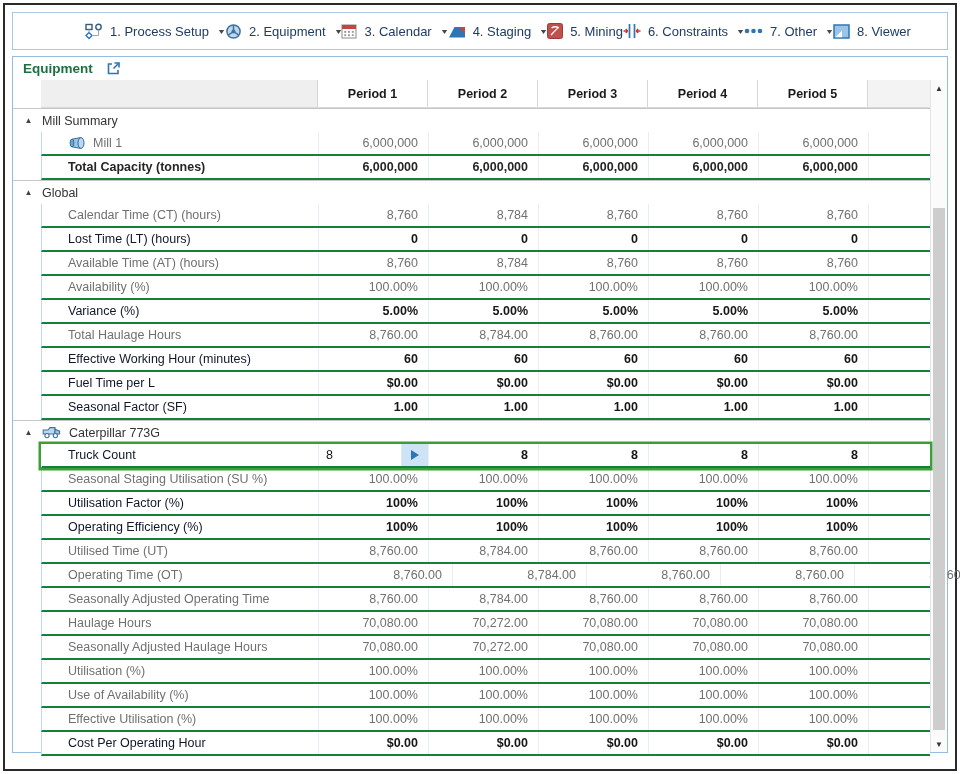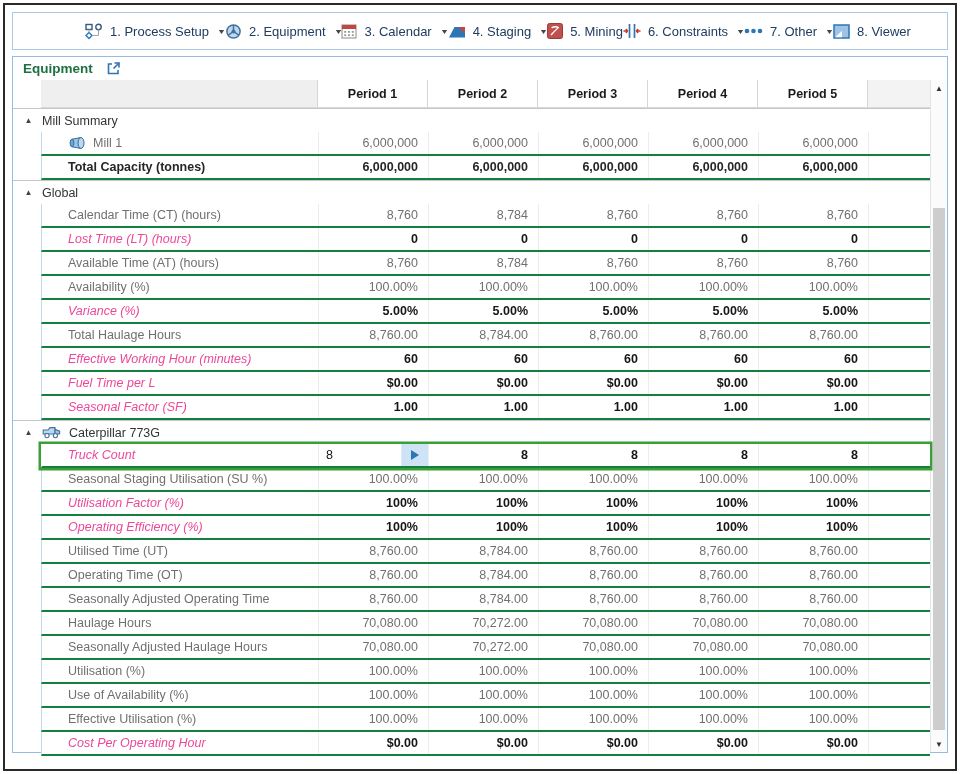--- a/index.html
+++ b/index.html
@@ -35,21 +35,21 @@
 
   
   .data-row{display:grid;margin-left:28px;height:24px;border-bottom:2px solid #15803d;
             border-left:1px solid #c3d7ea;box-sizing:border-box;background:#fff;}
   .label-cell{display:flex;align-items:center;gap:7px;padding-left:26px;font-size:12.5px;
               border-right:1px solid #e7edf3;overflow:hidden;white-space:nowrap;}
   .val-cell{display:flex;align-items:center;justify-content:flex-end;padding-right:10px;
             font-size:12.5px;border-right:1px solid #e7edf3;box-sizing:border-box;}
   .filler-cell{border-right:none;}
   .computed .label-cell,.computed .val-cell{color:#707070;}
-  .input .label-cell{color:#ec4899;font-style:italic;}
+  .input .label-cell{color:#0f172a;}
   .input .val-cell{color:#161616;font-weight:600;}
   .total .label-cell,.total .val-cell{color:#262626;font-weight:bold;}
   .highlight{box-shadow:0 0 0 2.5px #3aa035;position:relative;z-index:2;border-left-color:#fff;}
 
   
   .edit-cell{display:flex;align-items:stretch;justify-content:flex-start;padding:0;}
   .edit-input{flex:1;min-width:0;border:none;outline:none;background:#fff;
               padding:0 0 0 7px;font:12.5px "Liberation Sans",sans-serif;color:#161616;}
   .apply-btn{width:26px;flex:none;background:#cfe3f6;display:flex;align-items:center;
              justify-content:center;border-left:1px solid #dce9f7;cursor:pointer;}
@@ -388,21 +388,21 @@
             <div class="label-cell">
               <span>Utilised Time (UT)</span>
             </div>
             <div class="val-cell">8,760.00</div>
             <div class="val-cell">8,784.00</div>
             <div class="val-cell">8,760.00</div>
             <div class="val-cell">8,760.00</div>
             <div class="val-cell">8,760.00</div>
             <div class="val-cell filler-cell"></div>
           </div>
-          <div class="data-row computed" style="grid-template-columns: 277px repeat(5, 110px) 1fr;">
+          <div class="data-row computed" style="grid-template-columns: 277px repeat(5, 110px) 1fr; gap: 24px;">
             <div class="label-cell">
               <span>Operating Time (OT)</span>
             </div>
             <div class="val-cell">8,760.00</div>
             <div class="val-cell">8,784.00</div>
             <div class="val-cell">8,760.00</div>
             <div class="val-cell">8,760.00</div>
             <div class="val-cell">8,760.00</div>
             <div class="val-cell filler-cell"></div>
           </div>

